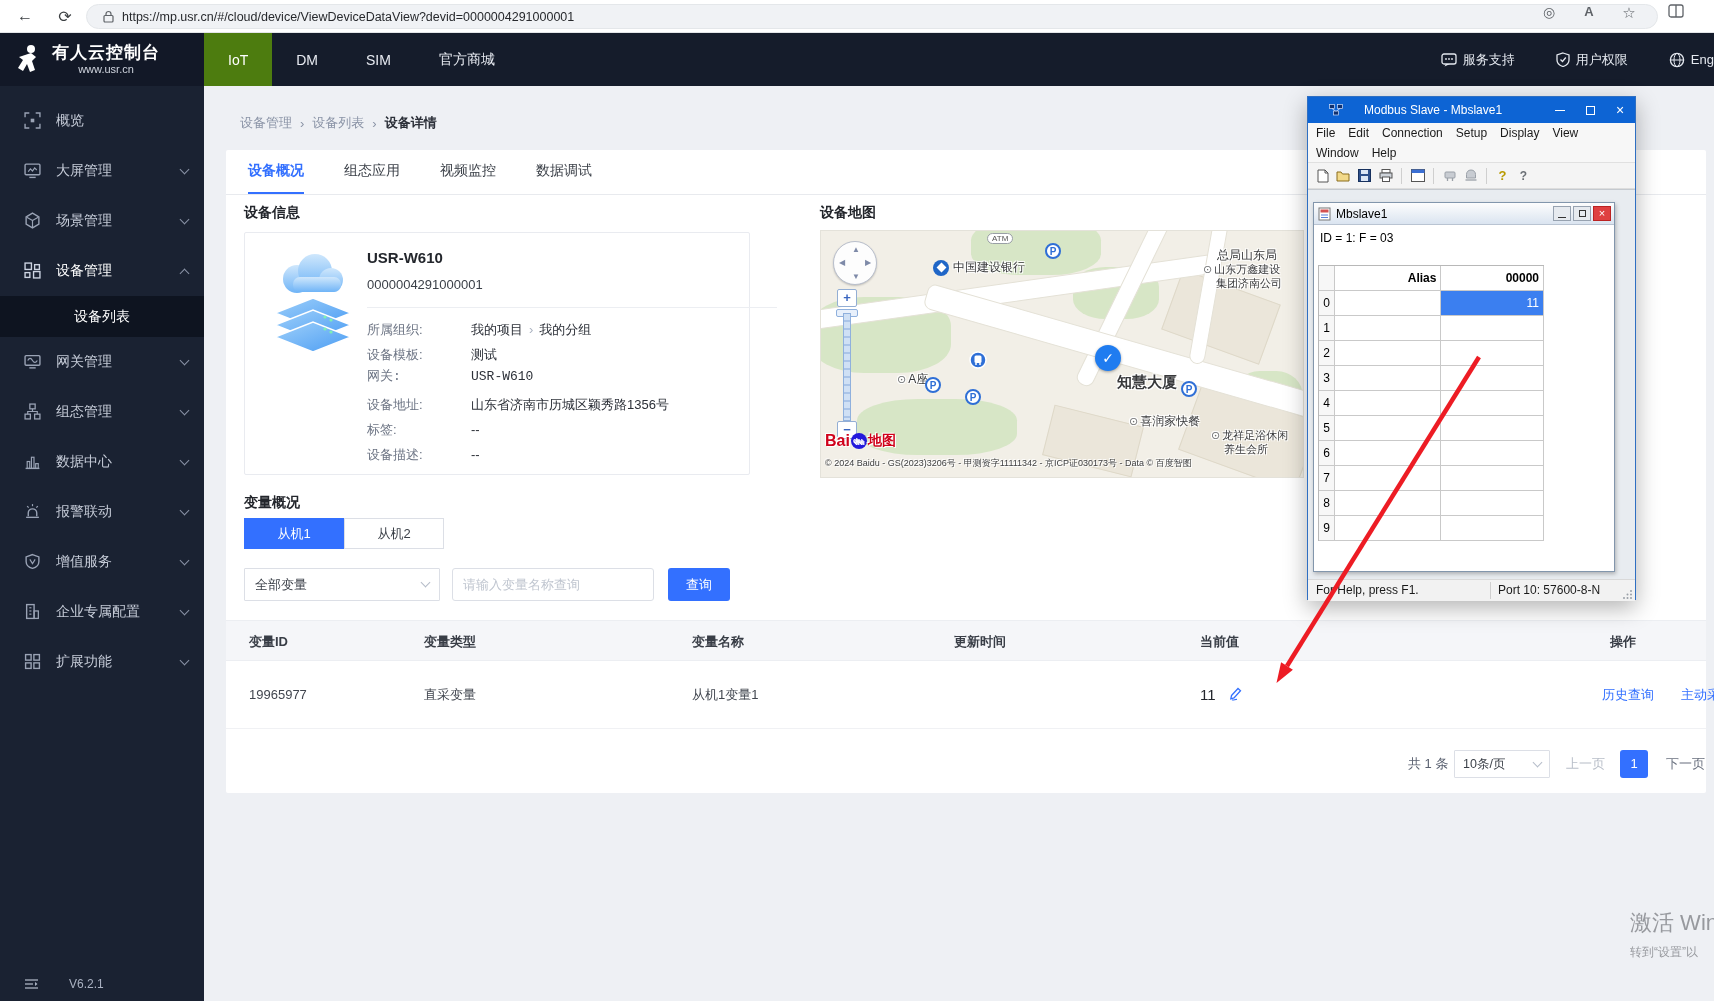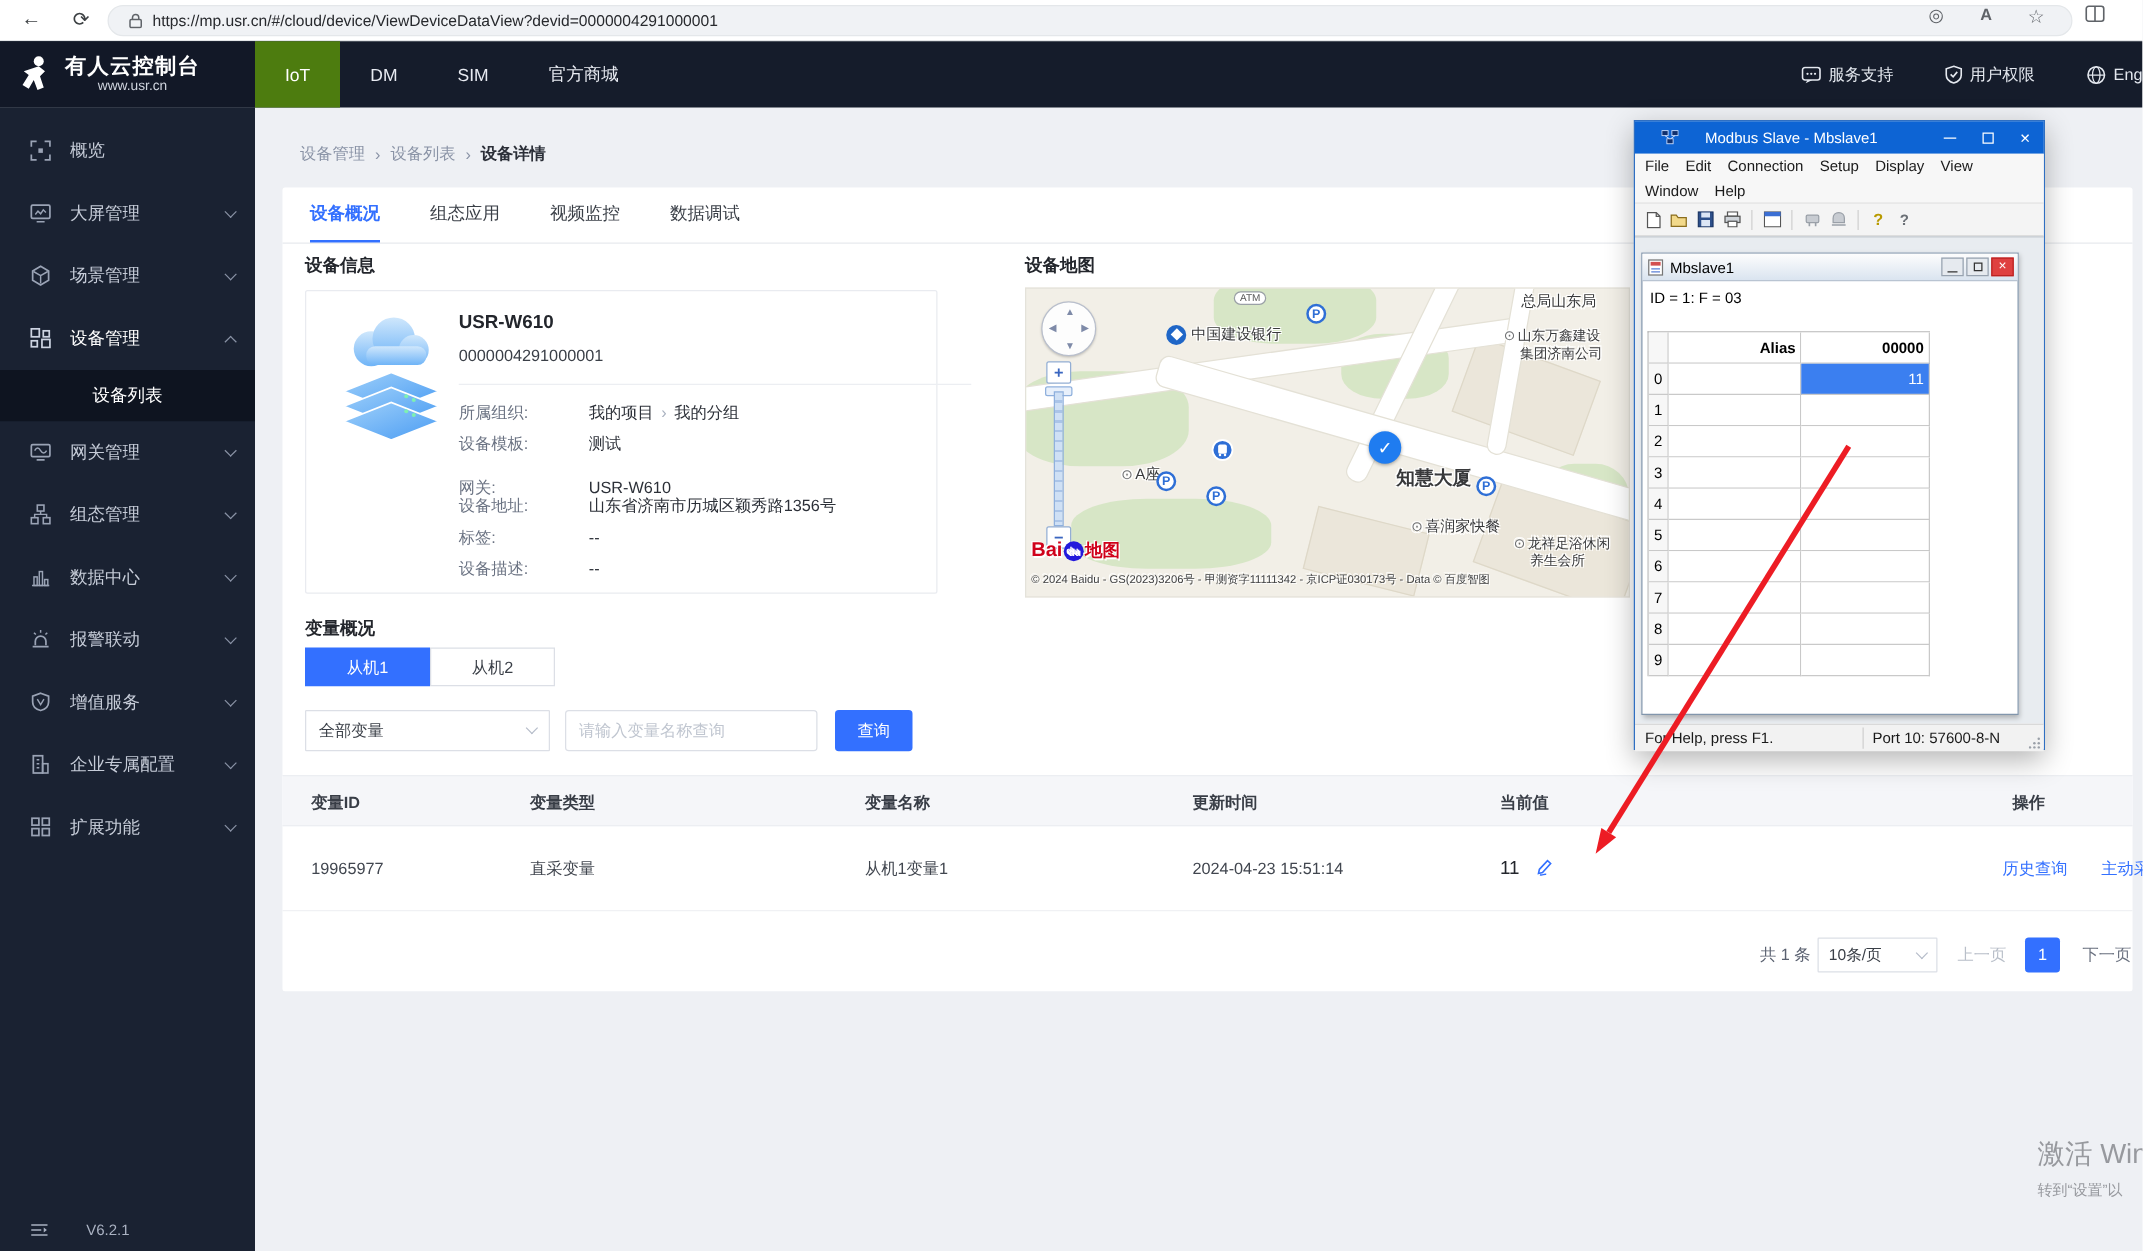--- a/index.html
+++ b/index.html
@@ -390,21 +390,21 @@
           <circle cx="62" cy="69" r="1.6" fill="#7ef0b2"></circle>
         <circle cx="56" cy="78" r="1.6" fill="#7ef0b2"></circle>
           <circle cx="62" cy="81" r="1.6" fill="#7ef0b2"></circle>
       </svg>
     </div>
     <div class="devname">USR-W610</div>
     <div class="devid">0000004291000001</div>
     <div class="infodiv"></div>
     <div class="frow" style="top:88px;"><span class="fl">所属组织:</span><span class="fv">我的项目</span><span class="fsep">›</span><span class="fv">我的分组</span></div>
     <div class="frow" style="top:113px;"><span class="fl">设备模板:</span><span class="fv">测试</span></div>
-    <div class="frow" style="top:148px;"><span class="fl">网关:</span><span class="fv">USR-W610</span></div>
+    <div class="frow" style="top:134px;font-family:Liberation Mono, monospace;"><span class="fl">网关:</span><span class="fv">USR-W610</span></div>
     <div class="frow" style="top:163px;"><span class="fl">设备地址:</span><span class="fv">山东省济南市历城区颖秀路1356号</span></div>
     <div class="frow" style="top:188px;"><span class="fl">标签:</span><span class="fv">--</span></div>
     <div class="frow" style="top:213px;"><span class="fl">设备描述:</span><span class="fv">--</span></div>
   </div>
 
   <div class="sectitle" style="left:594px; top:54px;">设备地图</div>
 
   <div class="mapbox">
     <div class="green" style="left:-10px; top:66px; width:140px; height:76px;"></div>
     <div class="green" style="left:150px; top:-12px; width:130px; height:56px;"></div>
@@ -431,21 +431,21 @@
     <div class="zbtn" style="top:190px;">−</div>
 
     <div class="maplabel" style="left:166px; top:-1px;"><span style="display:inline-block; background:#fff; border:1px solid #9aa0a6; border-radius:6px; font-size:8px; padding:0 4px; color:#555;">ATM</span></div>
     <div class="picon" style="left:224px; top:12px;">P</div>
     <div class="abs" style="left:112px; top:28px; display:flex; align-items:center;">
       <span style="width:16px; height:16px; border-radius:50%; background:#1f66c7; display:inline-flex; align-items:center; justify-content:center; margin-right:4px;">
           <span style="width:7px; height:7px; background:#fff; transform:rotate(45deg); display:inline-block;"></span>
         </span>
       <span class="maplabel" style="position:static;">中国建设银行</span>
     </div>
-    <div class="maplabel" style="left:396px; top:2px;">总局山东局</div>
+    <div class="maplabel" style="left:396px; top:16px;">总局山东局</div>
     <div class="maplabel" style="left:382px; top:32px; white-space:normal; width:86px; font-size:11px; line-height:1.25;">
       <span class="poidot">⊙</span><span>山东万鑫建设</span><br><span style="padding-left:13px;">集团济南公司</span>
     </div>
     <div class="abs" style="left:148px; top:120px;">
       <svg class="icon" width="18" height="18" viewBox="0 0 18 18">
           <circle cx="9" cy="9" r="8" fill="#2f6fd6" stroke="#fff" stroke-width="1.5"></circle>
           <rect x="5.5" y="4.5" width="7" height="7.5" rx="1.5" fill="#fff"></rect>
           <circle cx="7" cy="13" r="1" fill="#fff"></circle>
           <circle cx="11" cy="13" r="1" fill="#fff"></circle>
         </svg>
@@ -485,21 +485,20 @@
     <span class="thc" style="left:198px;">变量类型</span>
     <span class="thc" style="left:466px;">变量名称</span>
     <span class="thc" style="left:728px;">更新时间</span>
     <span class="thc" style="left:974px;">当前值</span>
     <span class="thc" style="left:1384px;">操作</span>
   </div>
   <div class="trow">
     <span class="tdc" style="left:23px;">19965977</span>
     <span class="tdc" style="left:198px;">直采变量</span>
     <span class="tdc" style="left:466px;">从机1变量1</span>
-    <span class="tdc" style="left:728px;">2024-04-23 15:51:14</span>
     <span class="tdc" style="left:974px; font-size:15px; color:#23262c;">11</span>
     <span class="abs" style="left:1002px; top:24px;">
       <svg class="icon" width="15" height="16" viewBox="0 0 15 16">
           <path d="M3.5 10.5L10 3.5l2.5 2.3L6 13l-3.2.8z" fill="none" stroke="#3370ff" stroke-width="1.3"></path>
           <path d="M4 14.8c2 .9 3-.9 5-.3" fill="none" stroke="#3370ff" stroke-width="1.1"></path>
         </svg>
     </span>
     <span class="tdc alink" style="left:1376px;">历史查询</span>
     <span class="tdc alink" style="left:1455px;">主动采</span>
   </div>

